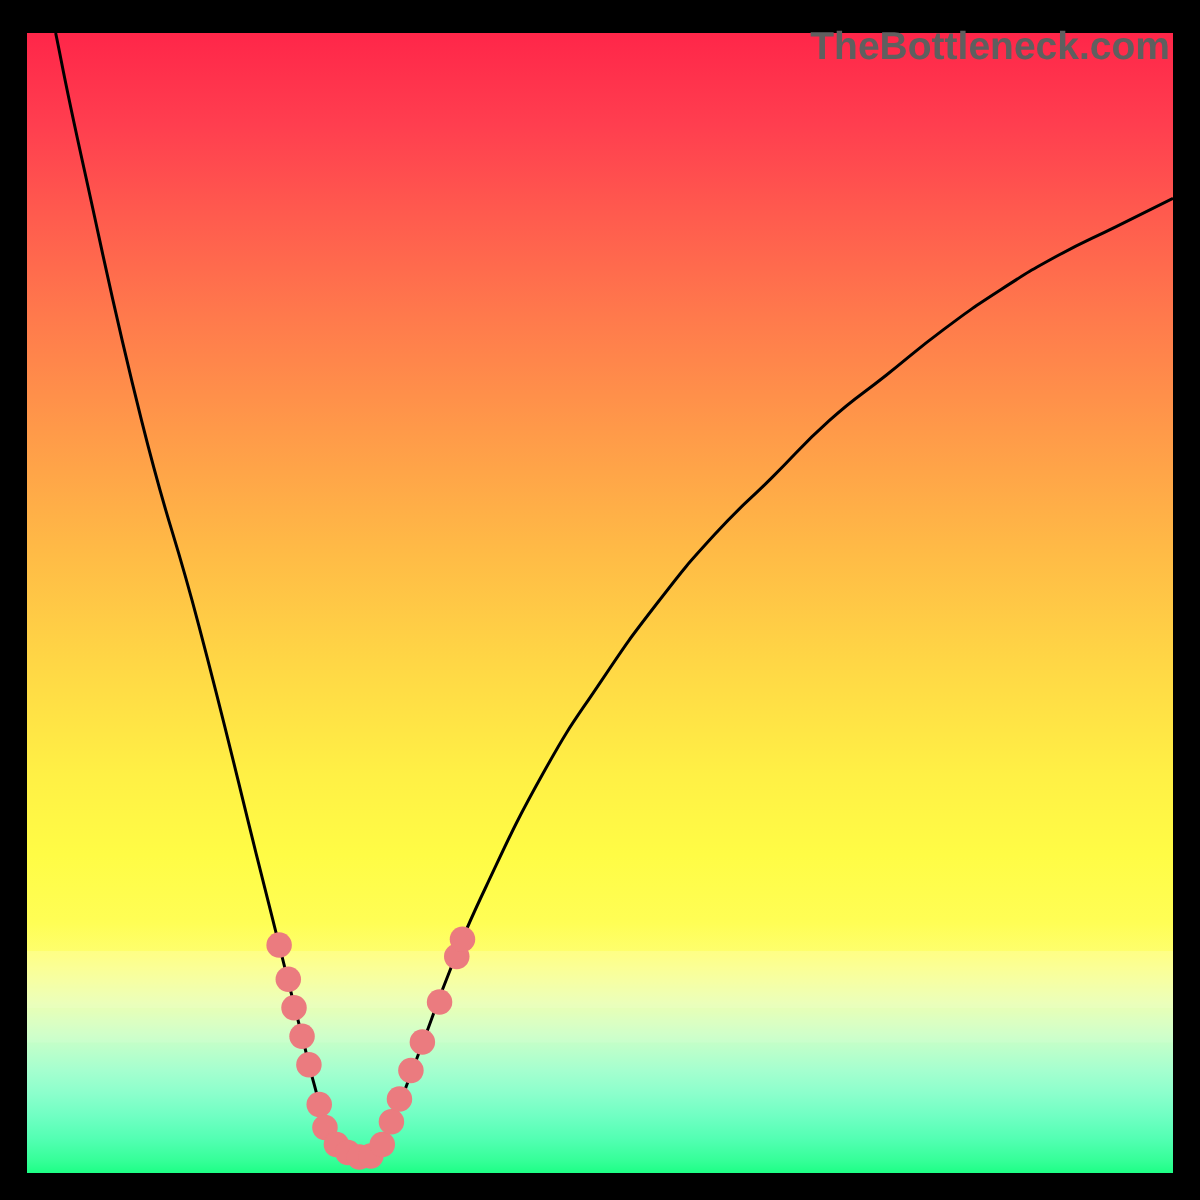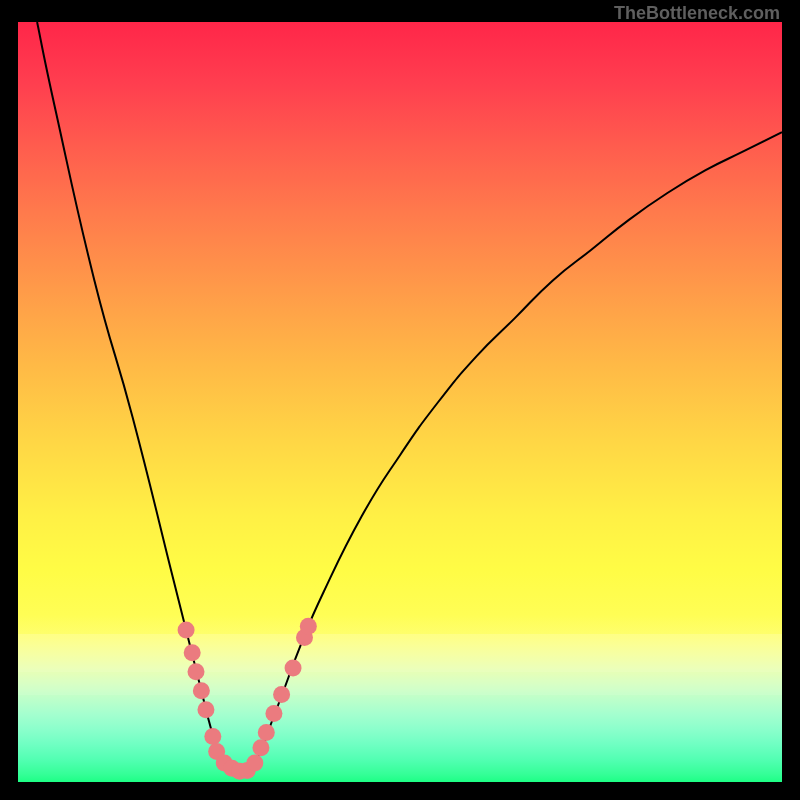--- a/index.html
+++ b/index.html
@@ -39,24 +39,24 @@
         #a5ffcf 91%,
         #8cffcc 93%,
         #70ffc3 95%,
         #53ffb3 97%,
         #34ff97 99%,
         #1dff85 100%
       );
     }
     .watermark {
       position: absolute;
-      top: 3px;
+      top: 15px;
       right: 20px;
       font-family: Arial, sans-serif;
-      font-size: 18px;
+      font-size: 26px;
       font-weight: bold;
       color: #5f5f5f;
       z-index: 10;
     }
     .whitening-band {
       position: absolute;
       left: 0;
       width: 100%;
       background: rgba(255,255,255,0.18);
       z-index: 2;

